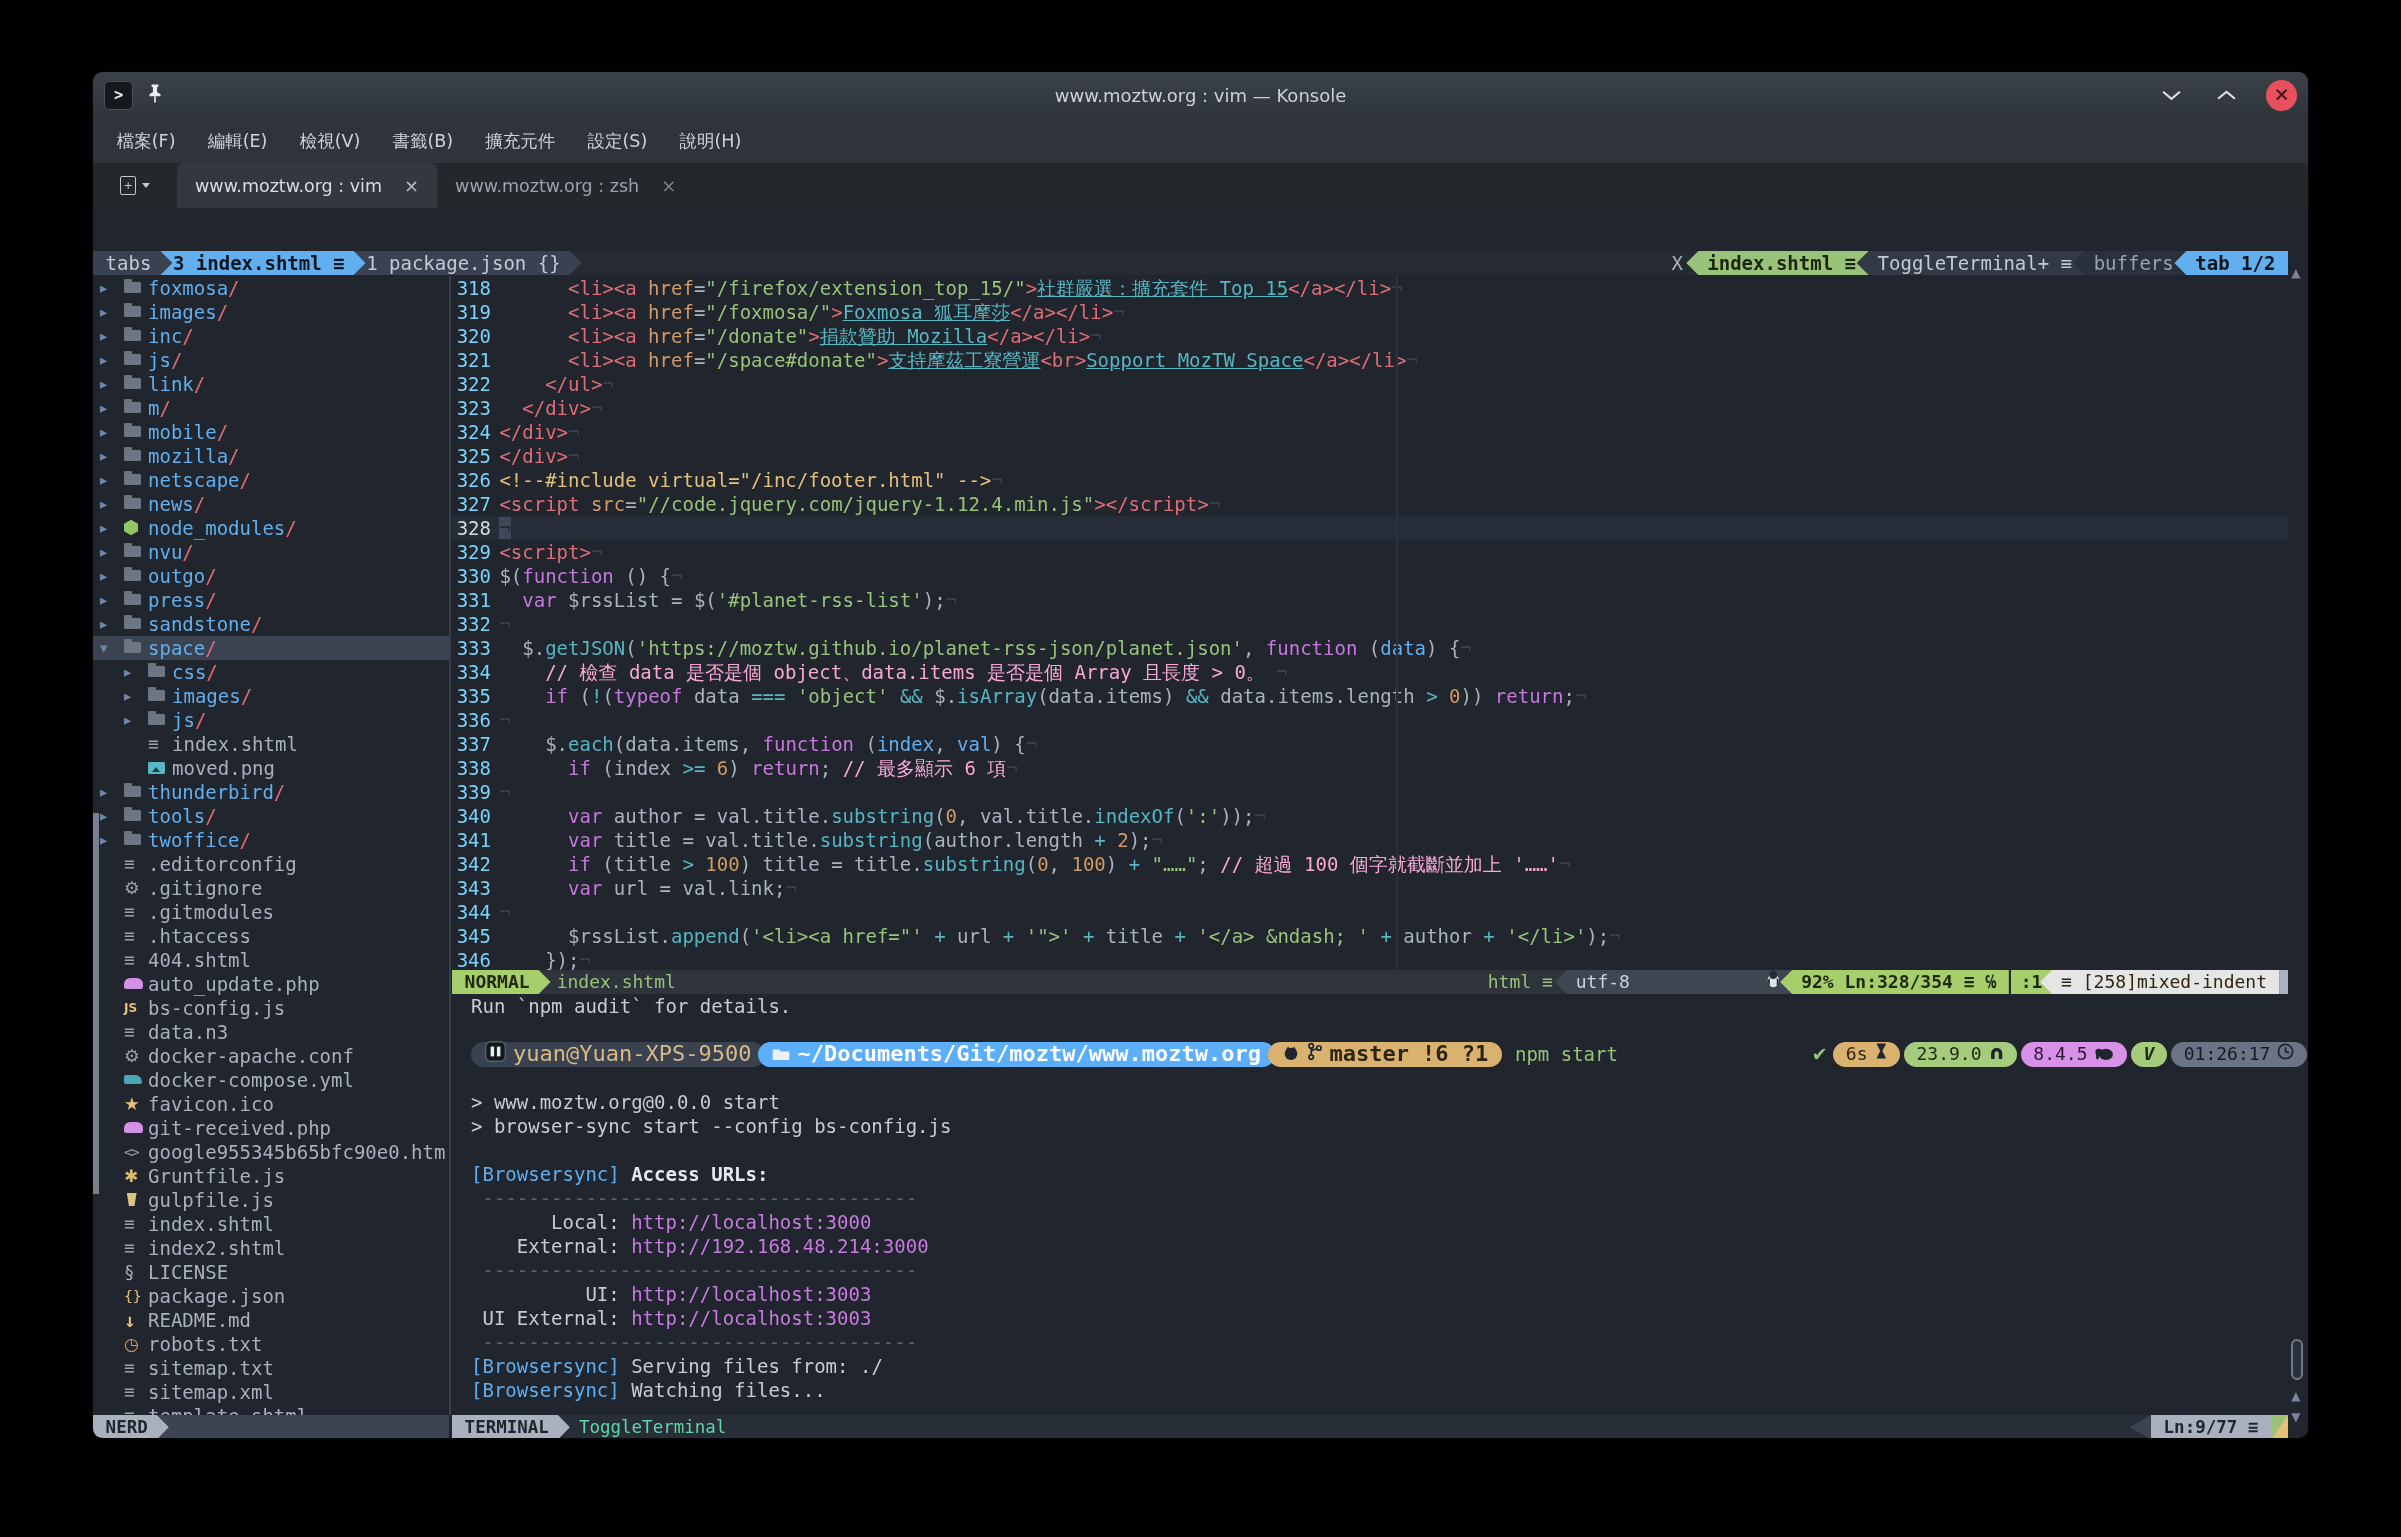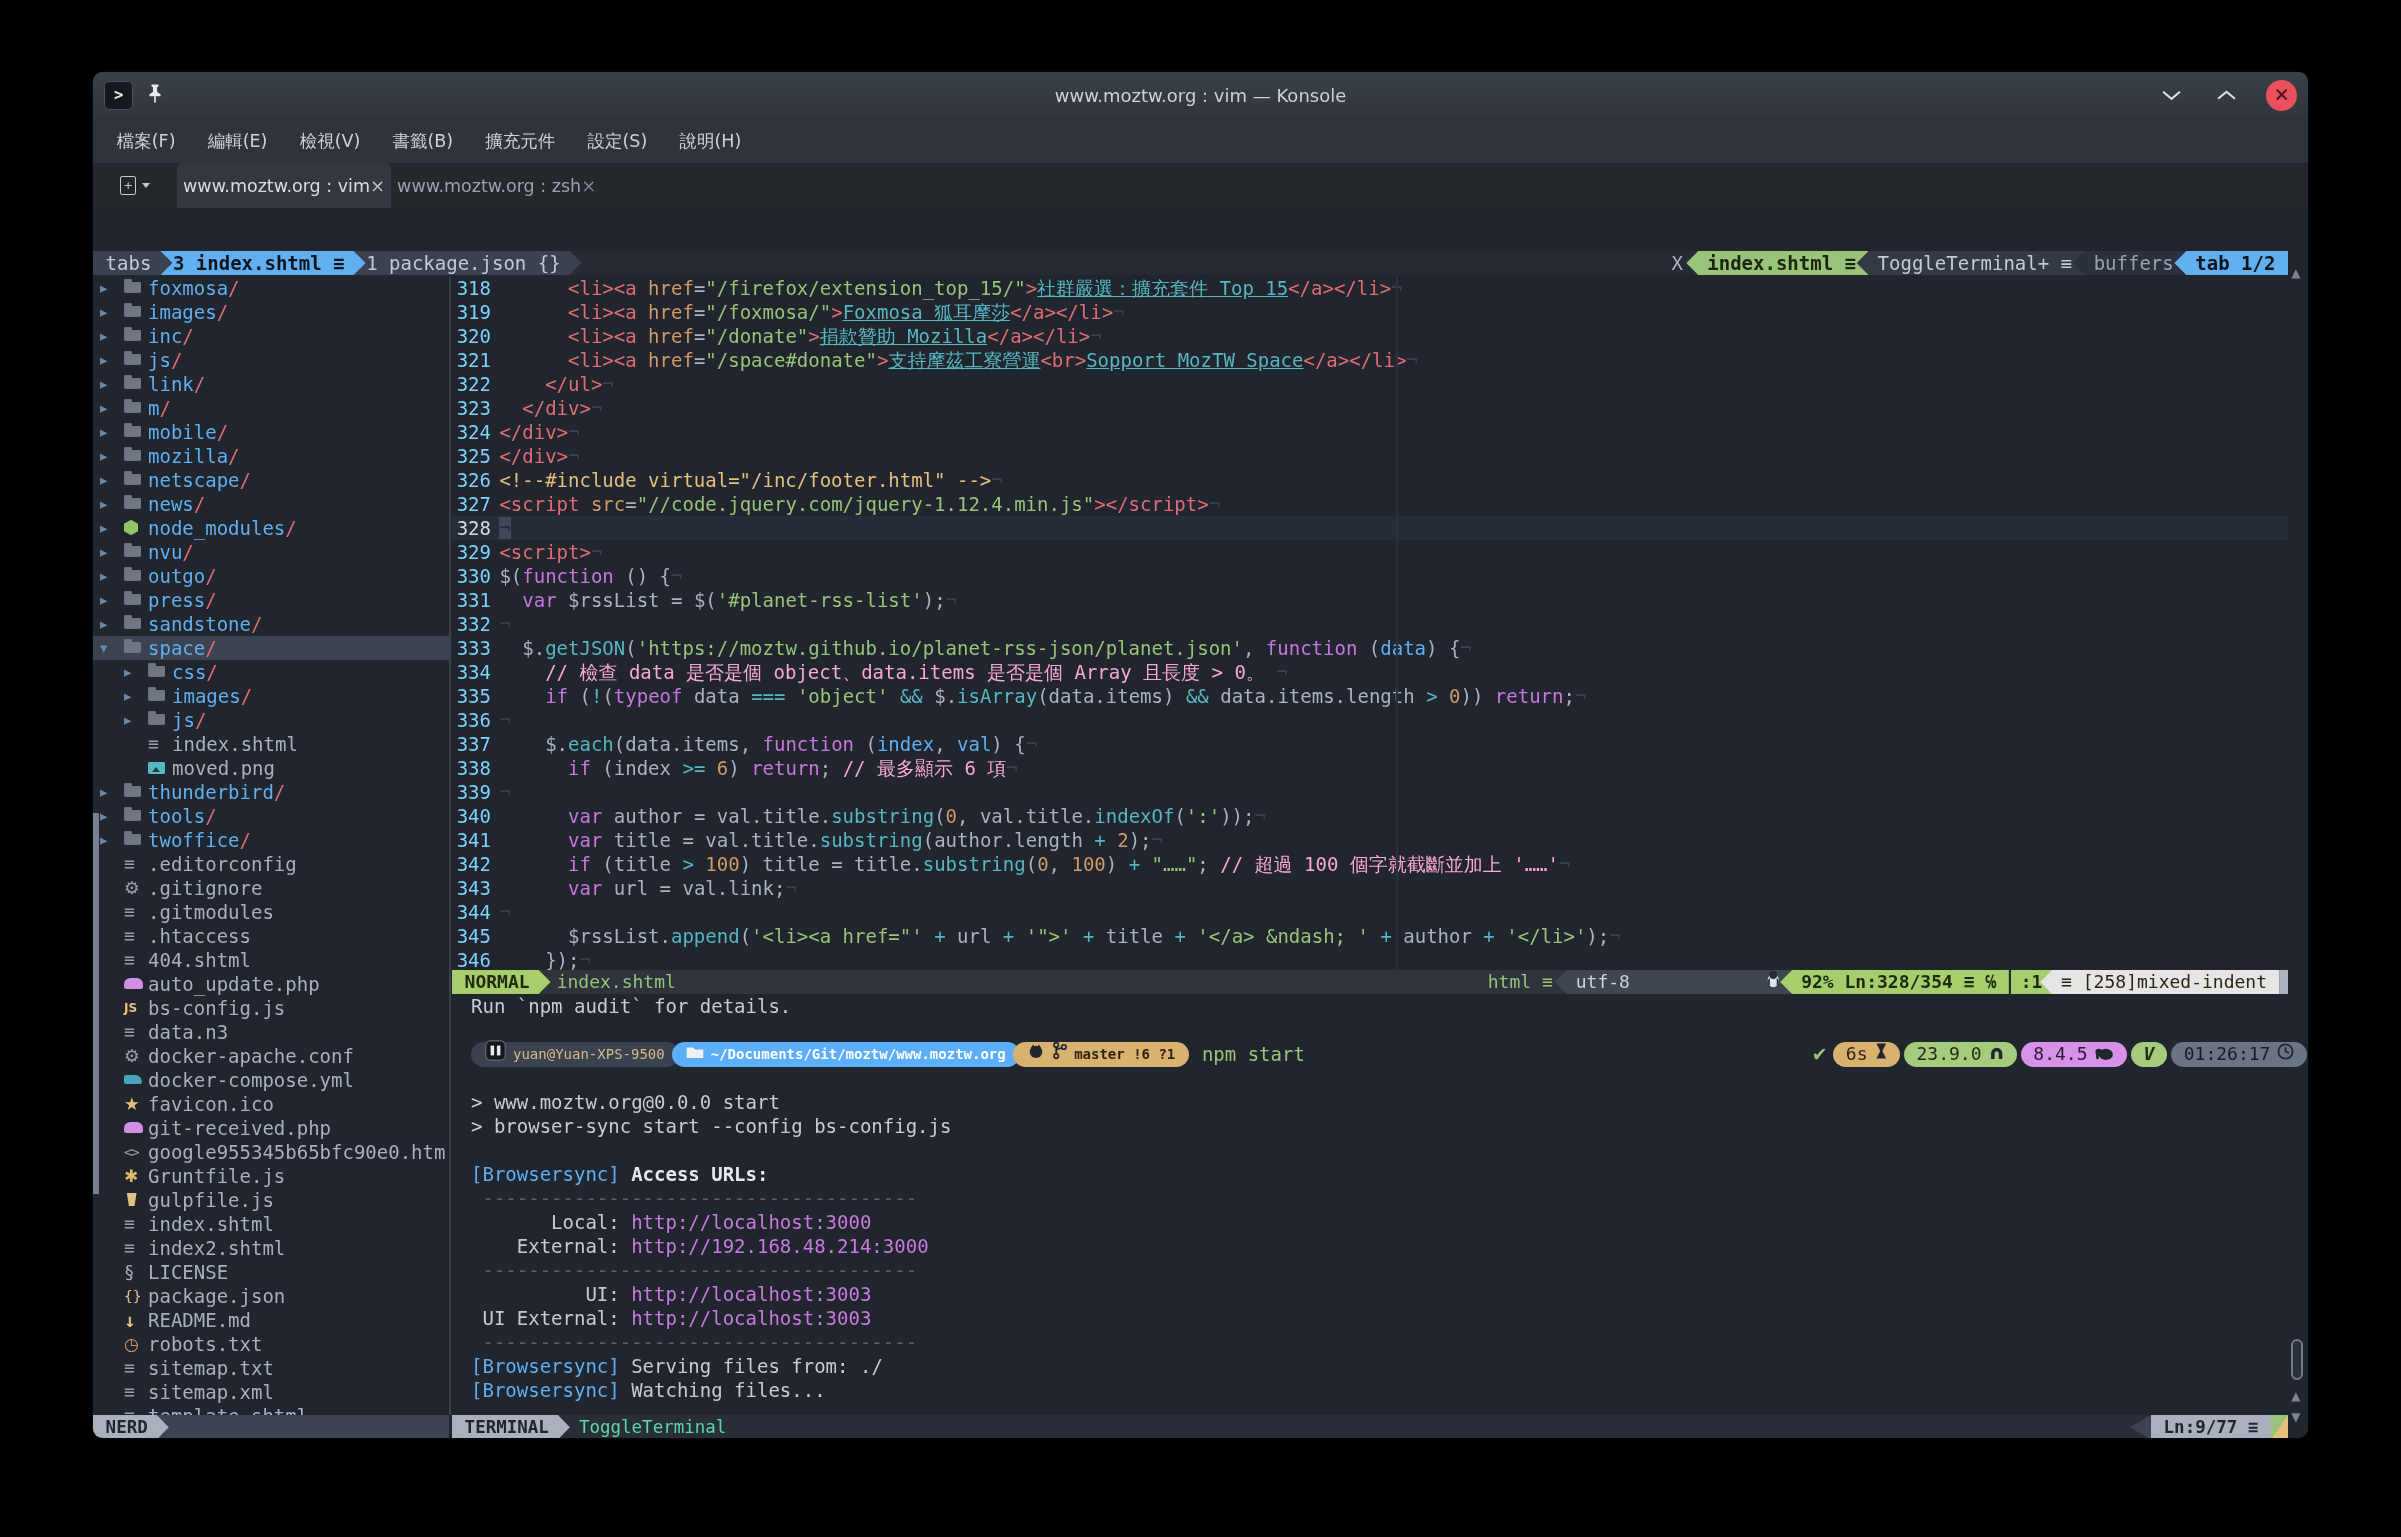--- a/index.html
+++ b/index.html
@@ -24,21 +24,21 @@
            font:17.5px "DejaVu Sans",sans-serif;color:#ced3da;}
   .menu-item{padding:5.6px 14px;}
   
   .tabbar{height:45px;background:#24272c;display:flex;align-items:stretch;
           font:17.5px "DejaVu Sans",sans-serif;color:#c6cbd2;}
   .newtab{width:84px;display:flex;align-items:center;justify-content:center;gap:5.6px;}
   .doc{width:14px;height:17px;border:1.4px solid #c6cbd2;border-radius:2.1px;position:relative;
        display:inline-flex;align-items:center;justify-content:center;font-size:11.2px;color:#c6cbd2;}
   .dtri{width:0;height:0;border-left:4.9px solid transparent;border-right:4.9px solid transparent;
         border-top:5.6px solid #c6cbd2;display:inline-block;}
-  .ktab{display:flex;align-items:center;gap:0;padding:0 6px;}
+  .ktab{display:flex;align-items:center;gap:22px;padding:0 18px;}
   .ktab.active{background:#33383f;border-radius:7px 7px 0 0;color:#d7dce2;}
   .ktab.inactive{color:#9aa1aa;}
   .ktab .tclose{font-size:18px;color:#b7bdc6;}
   .ktab.inactive .tclose{color:#7d848d;}
   
   .term{position:absolute;top:136px;left:0;right:0;bottom:0;background:#20252e;
         font-size:19px;line-height:24px;color:#abb2bf;margin-top:43px;}
   .tabline{position:absolute;top:0;left:0;width:2195px;height:24px;background:#262b33;
            display:flex;align-items:stretch;white-space:pre;}
   .pr{padding:0 21px 0 12.6px;clip-path:polygon(0 0,calc(100% - 12px) 0,100% 50%,calc(100% - 12px) 100%,0 100%);
@@ -102,21 +102,21 @@
           display:flex;align-items:center;padding:0 9.8px;z-index:3;}
   .sl-warn{background:#e5e5e5;color:#2e2413;z-index:4;gap:7px;}
   .sl-cap{width:8.4px;background:#aab2c0;}
   
   .termpane{position:absolute;left:359px;top:743px;width:1836px;height:421px;padding-left:19px;}
   .trow{height:24px;white-space:pre;}
   .c-d{color:#c6ccd4;} .c-b{color:#61afef;} .c-w{color:#e4e9ef;font-weight:bold;}
   .c-dim{color:#5b6372;} .c-u{color:#c87ae0;}
   .prow{height:24px;display:flex;align-items:center;}
   .pill{height:25px;display:inline-flex;align-items:center;gap:7px;padding:0 14px;border-radius:12.6px;
-        font-size:14px;}
+        font-size:22px;}
   .pill-dark{background:#3a4250;color:#d9ba87;}
   .pill-blue{background:#5caef8;color:#fdfeff;font-weight:bold;margin-left:-7px;}
   .pill-tan{background:#d9b26f;color:#2e2413;font-weight:bold;margin-left:-7px;}
   .pcmd{color:#98c379;margin-left:12.6px;}
   .pcheck{color:#98c379;font-weight:bold;margin-right:9.8px;font-family:"DejaVu Sans",sans-serif;}
   .rpill{height:25px;display:inline-flex;align-items:center;gap:7px;padding:0 12.6px;border-radius:12.6px;
          font-size:18px;margin-left:-4.2px;}
   .bg-tan{background:#d9b26f;color:#2e2413;} .bg-green{background:#a5cb7d;color:#222c14;}
   .bg-violet{background:#d791e8;color:#2d1833;} .bg-gray{background:#6b7484;color:#171b21;}
   .pspacer{flex:1;}

